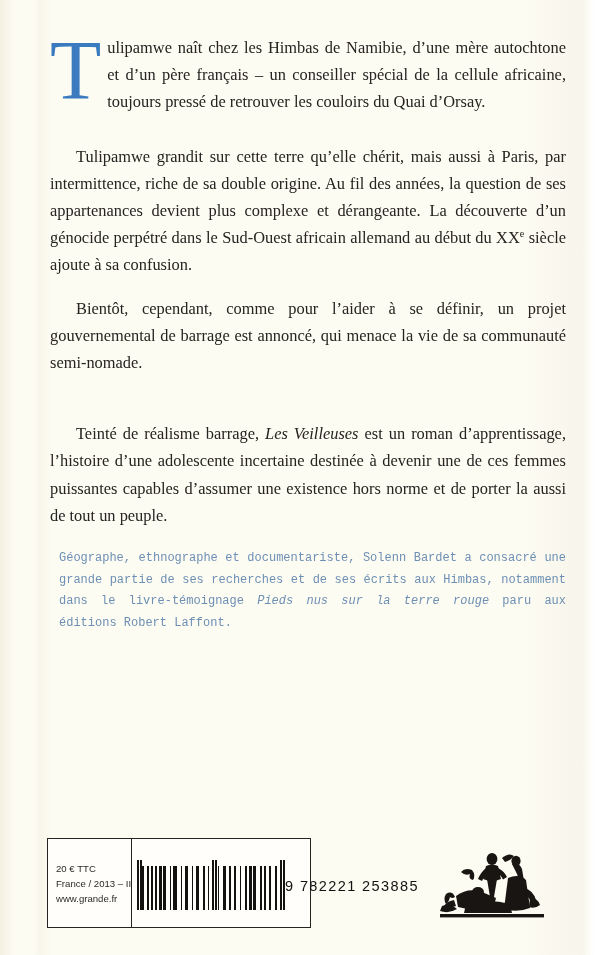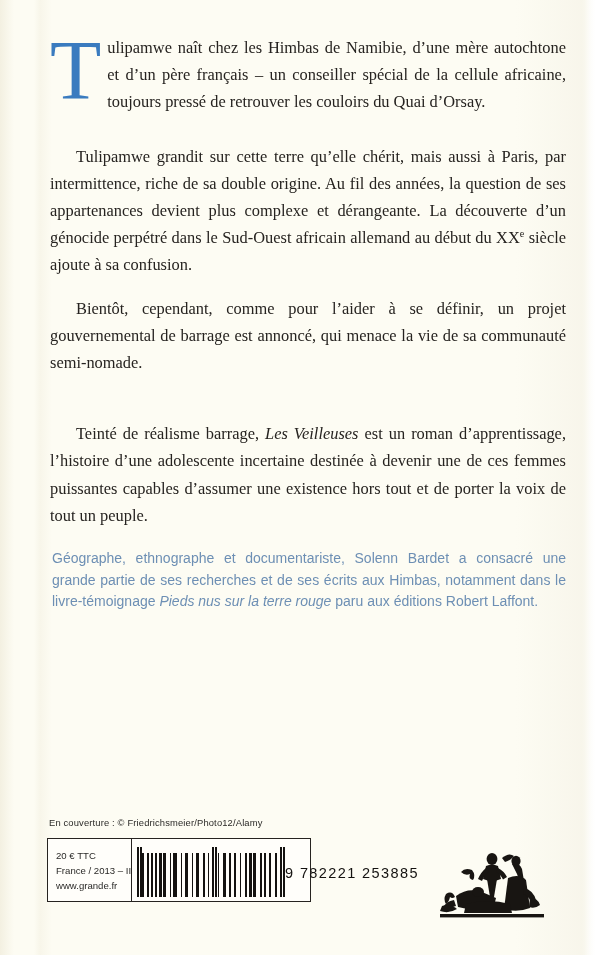--- a/index.html
+++ b/index.html
@@ -82,28 +82,28 @@
   .para em { font-style: italic; }
   .para sup {
     font-size: 0.62em;
     vertical-align: super;
     line-height: 0;
   }
 
   
   #bio {
     position: absolute;
-    left: 52px;
+    left: 59px;
     right: 34px;
     top: 548px;
-    font-size: 14px;
+    font-size: 12px;
     line-height: 21.5px;
     color: #6d8fb4;
     text-align: justify;
-    font-family: Liberation Sans, sans-serif;
+    font-family: Liberation Mono, monospace;
   }
   #bio em { font-style: italic; }
 
   
   #credit-line {
     position: absolute;
     left: 49px;
     top: 817px;
     font-family: "Liberation Sans", sans-serif;
     font-size: 9.4px;
@@ -111,21 +111,21 @@
     color: #2b2a28;
     white-space: nowrap;
   }
 
   
   #barcode-block {
     position: absolute;
     left: 47px;
     top: 838px;
     width: 264px;
-    height: 64px;
+    height: 90px;
     border: 1px solid #262320;
     box-sizing: border-box;
     background: #fffefa;
     display: flex;
   }
   #price-cell {
     width: 97px;
     box-sizing: border-box;
     border-right: 1px solid #262320;
     display: flex;
@@ -185,26 +185,25 @@
   <div id="right-edge"></div>
 
   <div class="blurb">
 
     <p class="para first"><span class="dropcap">T</span><span>ulipamwe naît chez les Himbas de Namibie, d’une mère autochtone et d’un père français – un conseiller spécial de la cellule africaine, toujours pressé de retrouver les couloirs du Quai d’Orsay.</span></p>
 
     <p class="para gap-before"><span>Tulipamwe grandit sur cette terre qu’elle chérit, mais aussi à Paris, par intermittence, riche de sa double origine. Au fil des années, la question de ses appartenances devient plus complexe et dérangeante. La découverte d’un génocide perpétré dans le Sud-Ouest africain allemand au début du XX</span><sup>e</sup><span> siècle ajoute à sa confusion.</span></p>
 
     <p class="para">Bientôt, cependant, comme pour l’aider à se définir, un projet gouvernemental de barrage est annoncé, qui menace la vie de sa communauté semi-nomade.</p>
 
-    <p class="para gap-before" style="margin-top:44px"><span>Teinté de réalisme barrage, </span><em>Les Veilleuses</em><span> est un roman d’apprentissage, l’histoire d’une adolescente incertaine destinée à devenir une de ces femmes puissantes capables d’assumer une existence hors tout et de porter la voix de tout un peuple.</span></p>
+    <p class="para gap-before" style="margin-top:44px"><span>Teinté de réalisme barrage, </span><em>Les Veilleuses</em><span> est un roman d’apprentissage, l’histoire d’une adolescente incertaine destinée à devenir une de ces femmes puissantes capables d’assumer une existence hors norme et de porter la aussi de tout un peuple.</span></p>
   </div>
 
   <div id="bio"><span>Géographe, ethnographe et documentariste, Solenn Bardet a consacré une grande partie de ses recherches et de ses écrits aux Himbas, notamment dans le livre-témoignage </span><em>Pieds nus sur la terre rouge</em><span> paru aux éditions Robert Laffont.</span></div>
 
-  <div id="credit-line">En couverture : © Friedrichsmeier/Photo12/Alamy</div>
 
   <div id="barcode-block">
     <div id="price-cell">
       <div class="price-line">20 € TTC</div>
       <div class="price-line">France / 2013 – II</div>
       <div class="price-line">www.grande.fr</div>
     </div>
     <div id="barcode-cell">
       <div id="bars">
           <span style="width: 1.6px; height: 50px; background: rgb(20, 18, 16);"></span>

